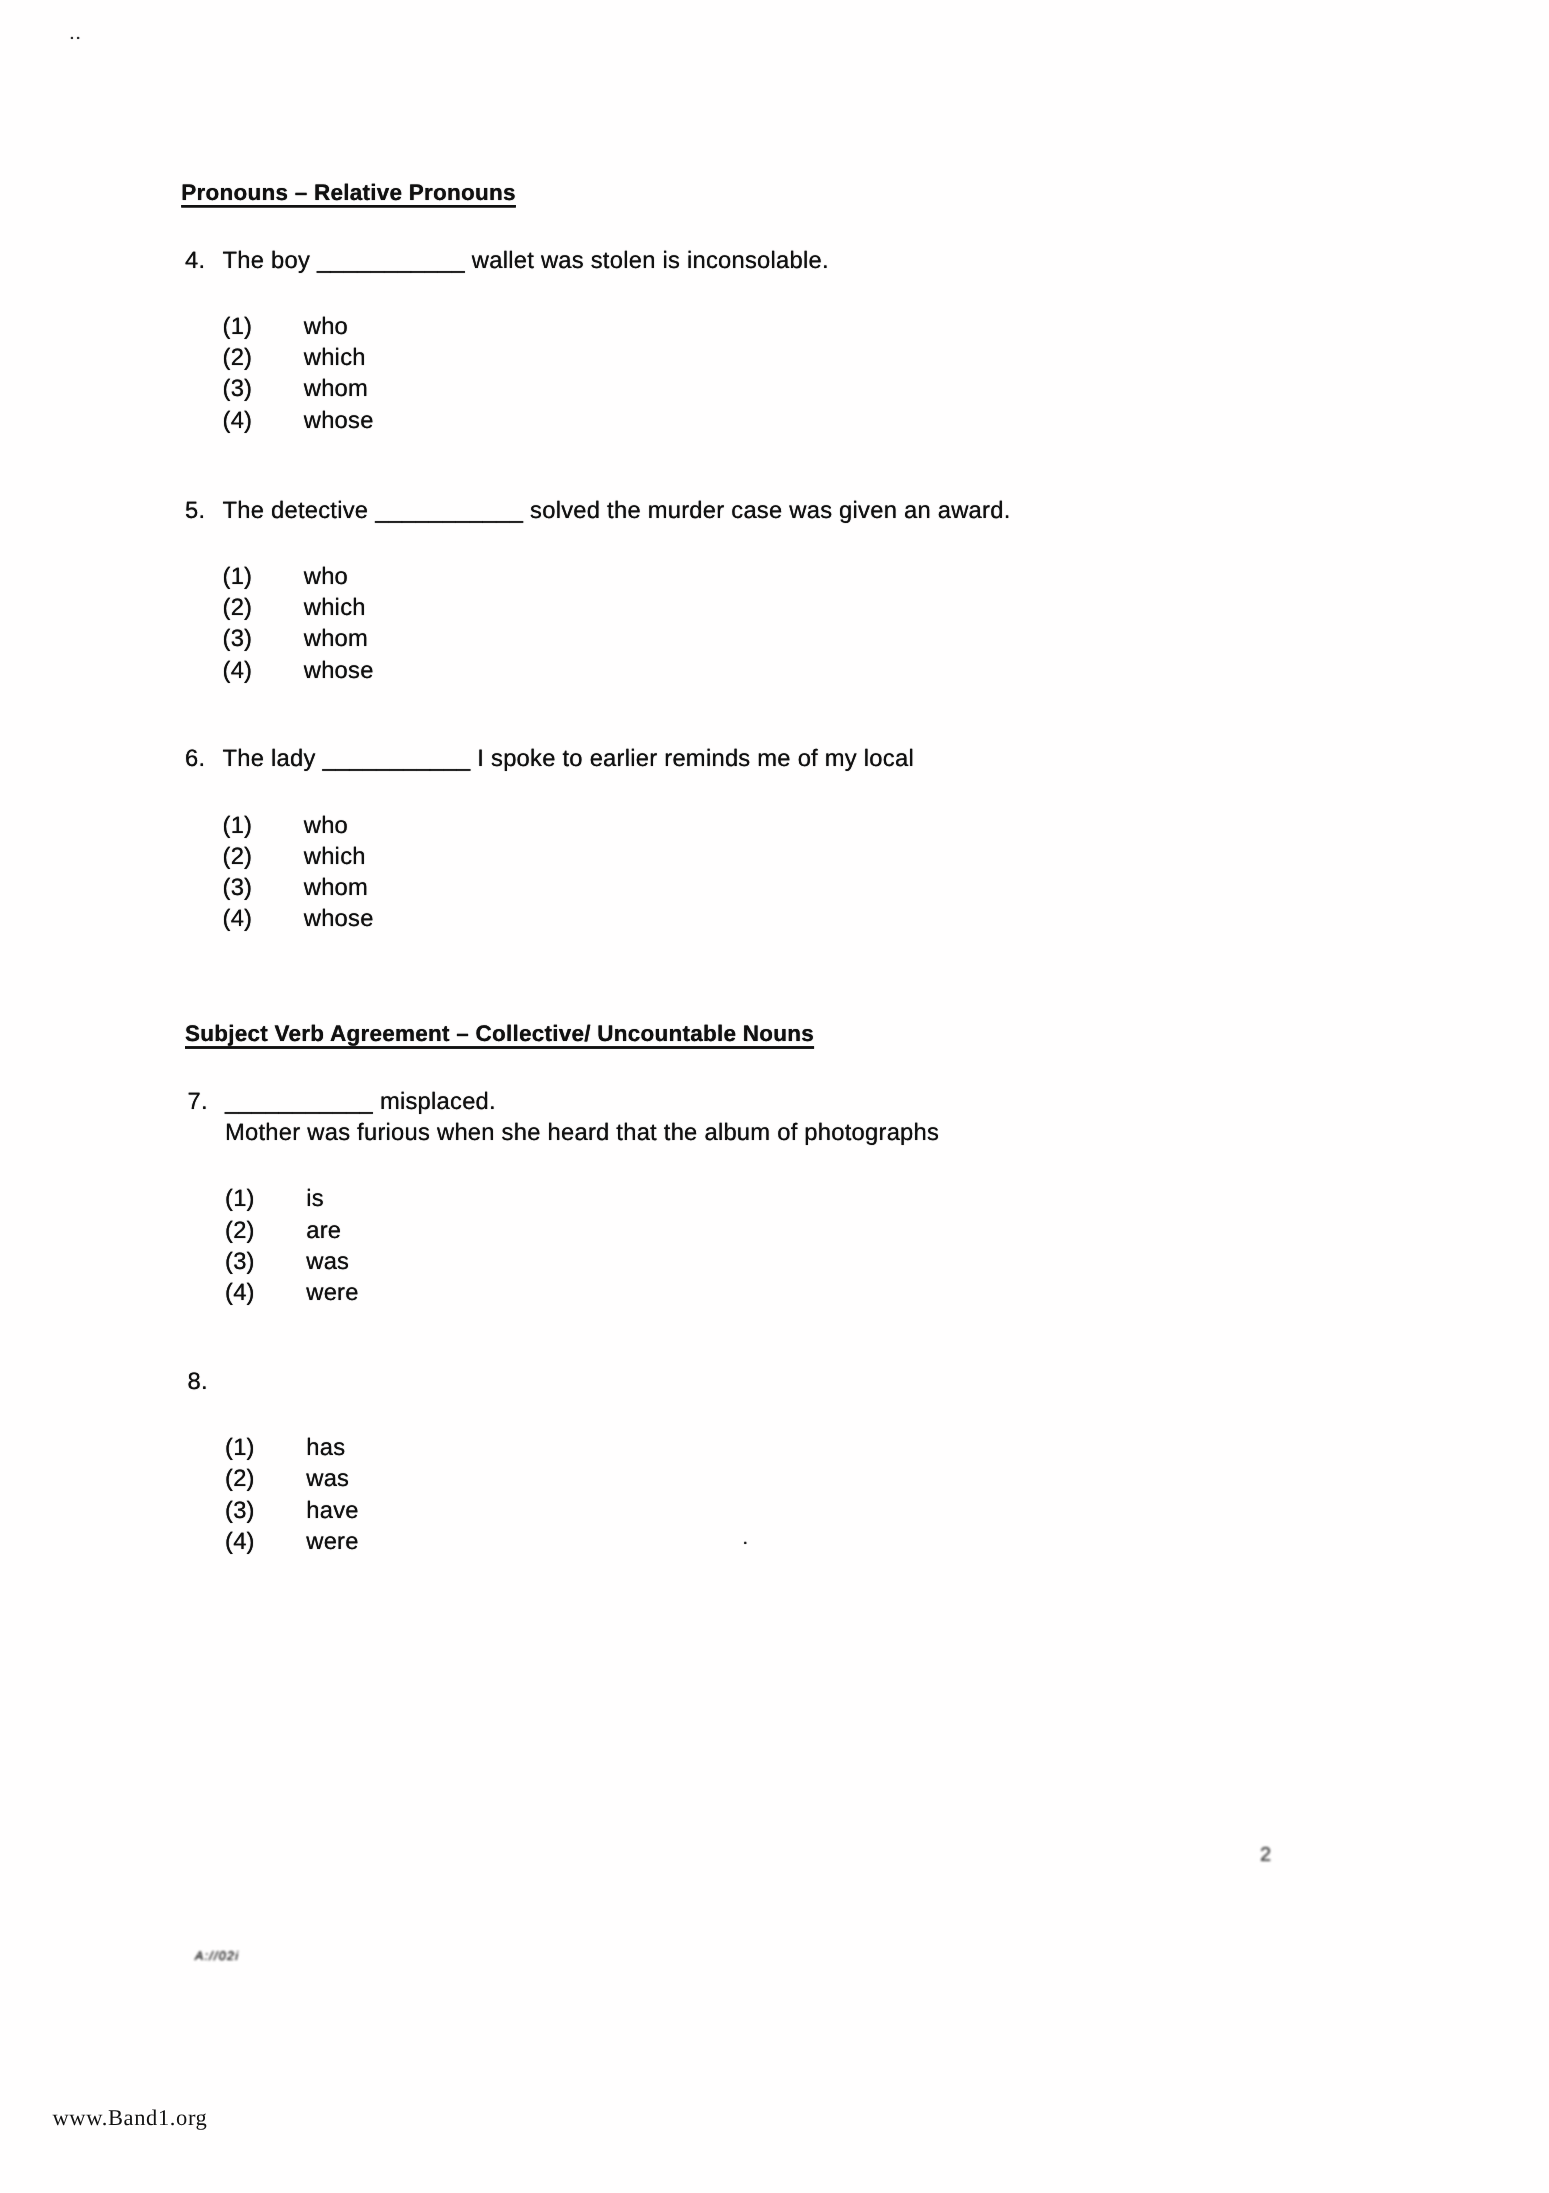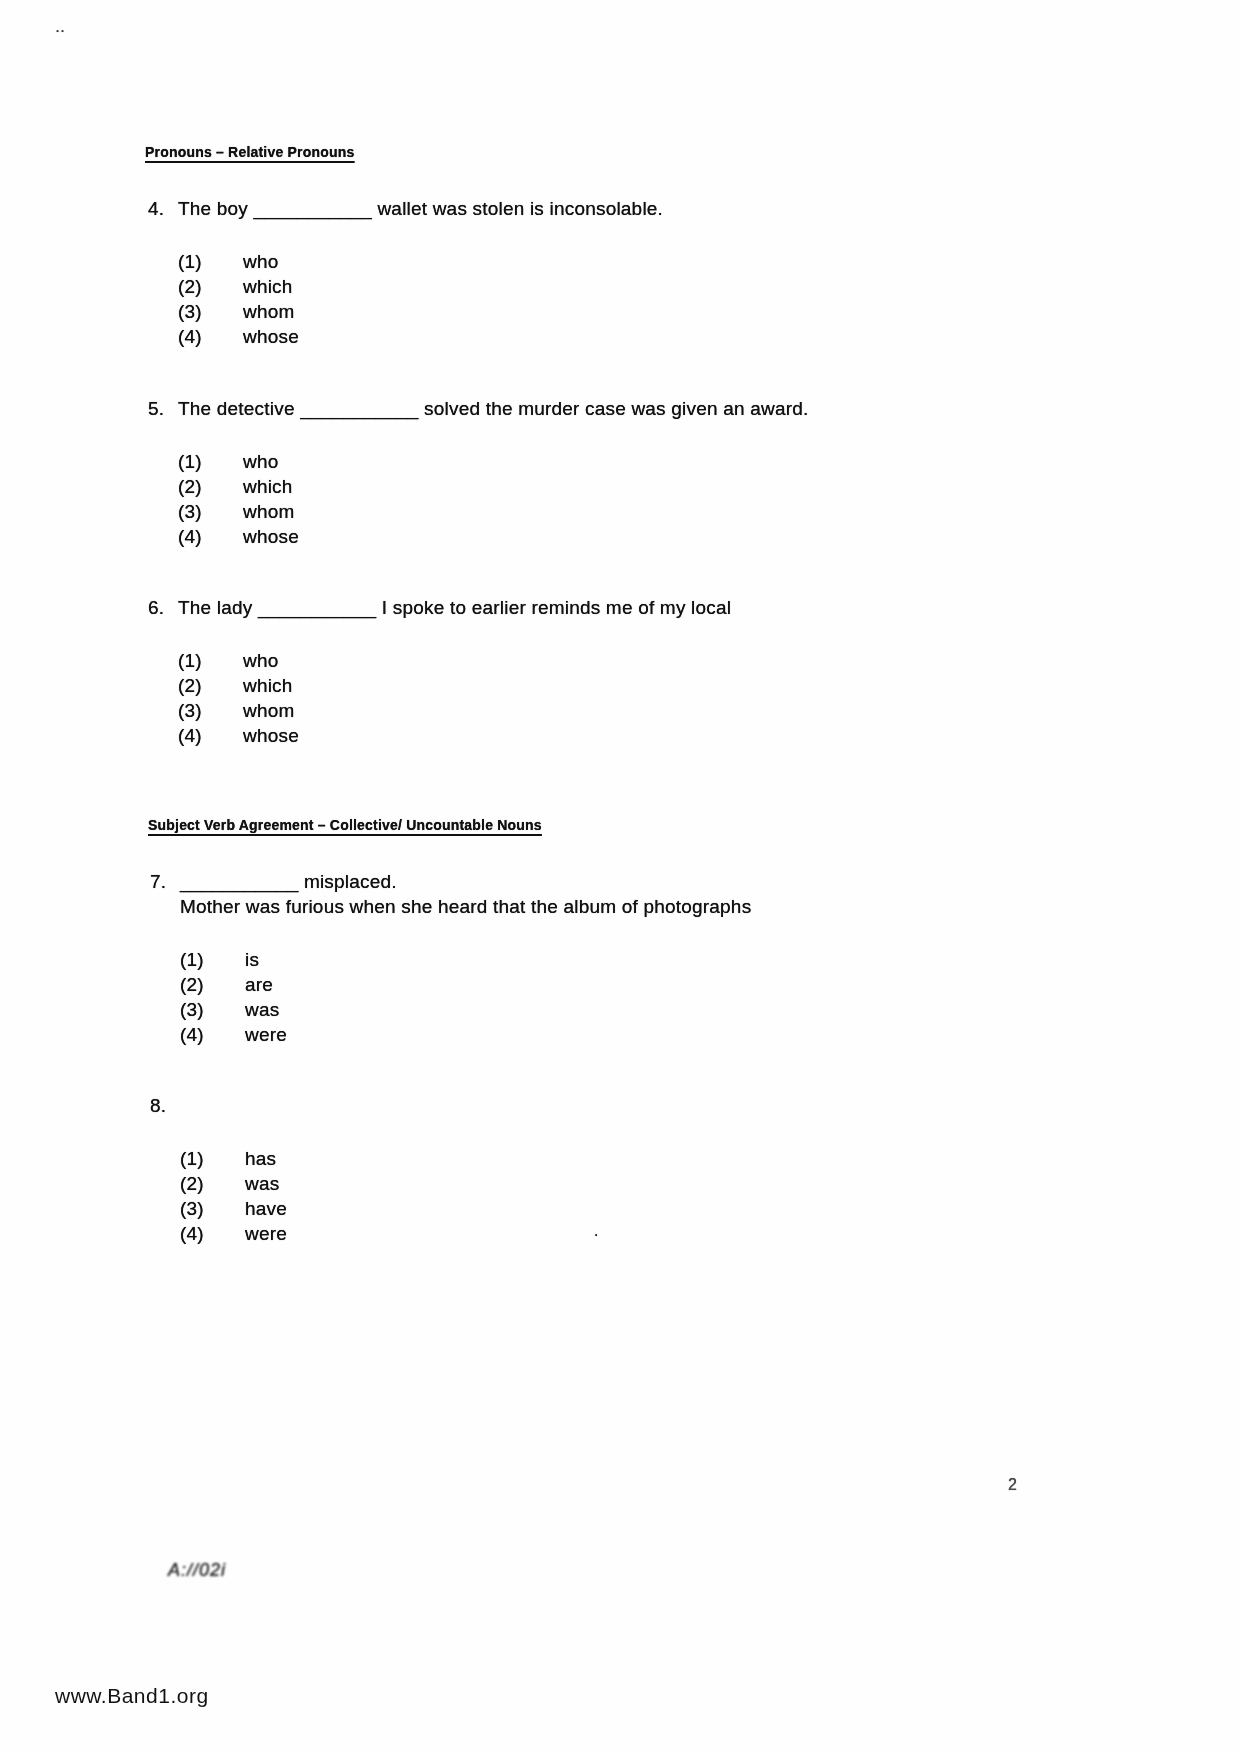--- a/index.html
+++ b/index.html
@@ -15,21 +15,21 @@
   .scan{
     color:#1f1f1f;
     filter: blur(0.45px) contrast(1.15);
     text-shadow: 0 0 0.7px rgba(0,0,0,0.85);
     letter-spacing:0.2px;
   }
   .heading{
     position:absolute;
     left:145px;
     margin:0;
-    font-size:14px;
+    font-size:18px;
     font-weight:700;
     text-decoration:underline;
     text-decoration-thickness:2px;
     text-underline-offset:4px;
     white-space:nowrap;
   }
   .question{
     position:absolute;
     left:148px;
     font-size:19px;
@@ -49,29 +49,29 @@
   .stray-dot{
     position:absolute;left:594px;top:1222px;
     font-size:16px;color:#2c2c2c;
   }
   .page-number{
     position:absolute;left:1008px;top:1476px;
     font-size:16px;color:#4a4a4a;
     filter: blur(0.7px);
   }
   .footer-code{
-    position:absolute;left:168px;top:1560px;
-    font-size:18px;font-style:italic;color:#333;
+    position:absolute;left:156px;top:1560px;
+    font-size:10px;font-style:italic;color:#333;
     filter: blur(0.9px) contrast(1.2);
     letter-spacing:1px;
   }
   .watermark{
-    position:absolute;left:55px;top:1684px;
-    font-family:Liberation Sans, sans-serif;
-    font-size:21px;color:#121212;
+    position:absolute;left:42px;top:1684px;
+    font-family:Liberation Serif, serif;
+    font-size:18px;color:#121212;
     letter-spacing:0.5px;
   }
 </style>
 </head>
 <body>
 
 <div class="page">
 
   <div class="corner-mark scan">..</div>
 

